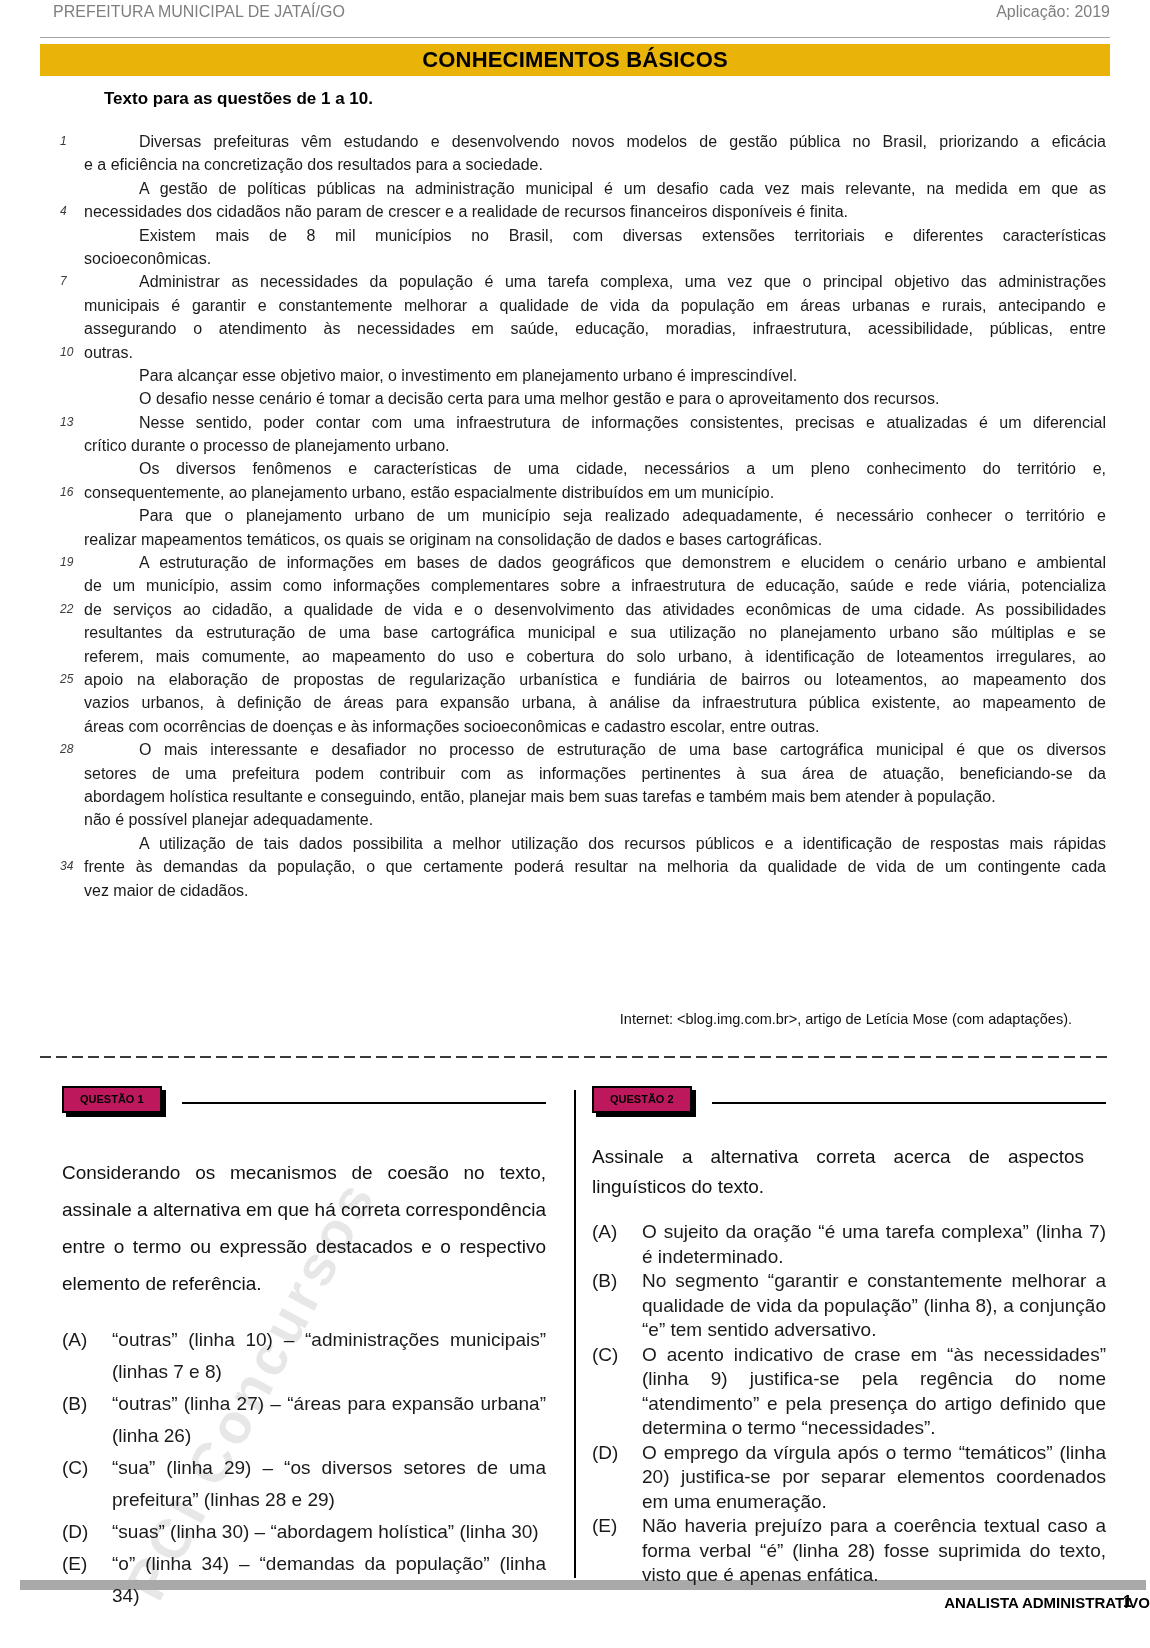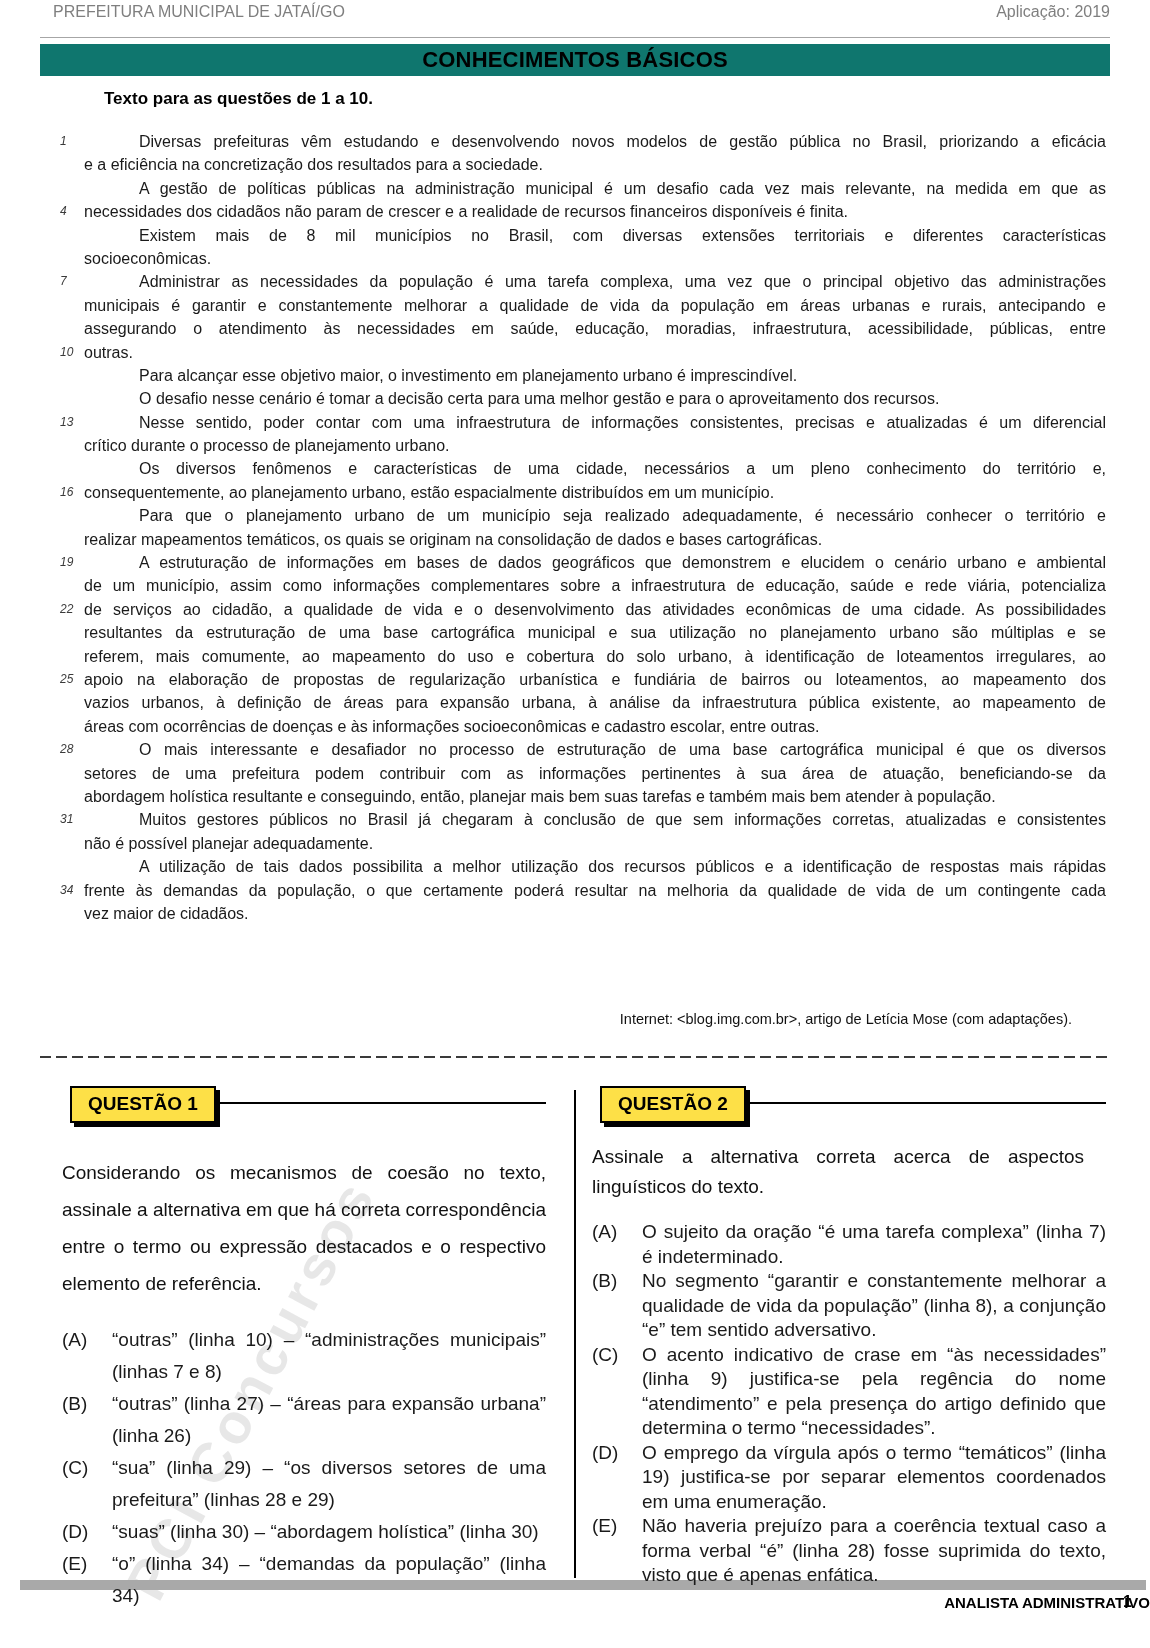--- a/index.html
+++ b/index.html
@@ -7,21 +7,21 @@
   body { font-family: "Liberation Sans", sans-serif; color: #1a1a1a; }
   .page { position: relative; width: 1150px; height: 1648px; background: #fff; overflow: hidden; }
 
   
   .hdr-left  { position: absolute; top: 3px; left: 53px; font-size: 16px; color: #7f7f7f; }
   .hdr-right { position: absolute; top: 3px; right: 40px; font-size: 16px; color: #7f7f7f; }
   .hdr-rule  { position: absolute; top: 37px; left: 40px; width: 1070px; height: 1px; background: #a6a6a6; }
 
   
   .title-bar { position: absolute; top: 44px; left: 40px; width: 1070px; height: 32px;
-               background: #0f766e; text-align: center; }
+               background: #eab308; text-align: center; }
   .title-bar span { font-size: 22px; font-weight: bold; line-height: 32px; color: #000; letter-spacing: 0.2px; }
 
   .intro { position: absolute; top: 89px; left: 64px; font-size: 17px; font-weight: bold; color: #000; margin-left: 40px; }
 
   
   .reading { position: absolute; top: 130px; left: 40px; width: 1066px; }
   .tline { display: flex; height: 23.4px; overflow: hidden; }
   .lnum  { flex: 0 0 44px; text-align: left; padding-left: 20px; font-style: italic;
            font-size: 12px; line-height: 23.4px; color: #3a3a3a; }
   .ltext { flex: 1; font-size: 16px; line-height: 23.4px; text-align: justify; text-align-last: left; }
@@ -38,23 +38,23 @@
 
   .watermark { position: absolute; left: 170px; top: 1545px; transform: rotate(-62deg);
                transform-origin: left bottom; font-size: 56px; font-weight: bold; letter-spacing: 5px;
                color: rgba(110,110,110,0.17); white-space: nowrap; pointer-events: none; z-index: 0; }
 
   .qcol { position: absolute; z-index: 1; }
   .qcol.q1 { left: 62px;  top: 1086px; width: 484px; }
   .qcol.q2 { left: 592px; top: 1086px; width: 514px; }
 
   .q-header { position: relative; height: 40px; }
-  .q-box { position: relative; display: inline-block; border: 2px solid #000; background: #fde047;
-           padding: 5px 16px 6px 16px; font-size: 19px; font-weight: bold; color: #000;
-           box-shadow: 4px 4px 0 0 #000; z-index: 2; margin-left: 8px; }
+  .q-box { position: relative; display: inline-block; border: 2px solid #000; background: #be185d;
+           padding: 5px 16px 6px 16px; font-size: 11px; font-weight: bold; color: #000;
+           box-shadow: 4px 4px 0 0 #000; z-index: 2; }
   .q-conn { position: absolute; top: 16px; height: 2px; background: #000; z-index: 1; }
   .q1 .q-conn { left: 120px; right: 0; }
   .q2 .q-conn { left: 120px; right: 0; }
 
   .q-statement { font-size: 19px; text-align: justify; color: #111; }
   .q1 .q-statement { margin-top: 28px; line-height: 37px; width: 484px; }
   .q2 .q-statement { margin-top: 16px; line-height: 30px; width: 492px; }
 
   .alts { margin-top: 0; }
   .q1 .alts { margin-top: 22px; }
@@ -228,24 +228,20 @@
       <div class="tline">
         <span class="lnum"></span>
         <span class="ltext just">setores de uma prefeitura podem contribuir com as informações pertinentes à sua área de atuação, beneficiando-se da</span>
       </div>
 
       <div class="tline">
         <span class="lnum"></span>
         <span class="ltext">abordagem holística resultante e conseguindo, então, planejar mais bem suas tarefas e também mais bem atender à população.</span>
       </div>
 
-      <div class="tline">
-        <span class="lnum">31</span>
-        <span class="ltext ind just">Muitos gestores públicos no Brasil já chegaram à conclusão de que sem informações corretas, atualizadas e consistentes</span>
-      </div>
 
       <div class="tline">
         <span class="lnum"></span>
         <span class="ltext">não é possível planejar adequadamente.</span>
       </div>
 
       <div class="tline">
         <span class="lnum"></span>
         <span class="ltext ind just">A utilização de tais dados possibilita a melhor utilização dos recursos públicos e a identificação de respostas mais rápidas</span>
       </div>
@@ -325,21 +321,21 @@
           <span class="alt-text">No segmento “garantir e constantemente melhorar a qualidade de vida da população” (linha 8), a conjunção “e” tem sentido adversativo.</span>
         </div>
 
         <div class="alt-row">
           <span class="alt-letter">(C)</span>
           <span class="alt-text">O acento indicativo de crase em “às necessidades” (linha 9) justifica-se pela regência do nome “atendimento” e pela presença do artigo definido que determina o termo “necessidades”.</span>
         </div>
 
         <div class="alt-row">
           <span class="alt-letter">(D)</span>
-          <span class="alt-text">O emprego da vírgula após o termo “temáticos” (linha 19) justifica-se por separar elementos coordenados em uma enumeração.</span>
+          <span class="alt-text">O emprego da vírgula após o termo “temáticos” (linha 20) justifica-se por separar elementos coordenados em uma enumeração.</span>
         </div>
 
         <div class="alt-row">
           <span class="alt-letter">(E)</span>
           <span class="alt-text">Não haveria prejuízo para a coerência textual caso a forma verbal “é” (linha 28) fosse suprimida do texto, visto que é apenas enfática.</span>
         </div>
       </div>
   </section>
 
   <div class="footer-bar"></div>

